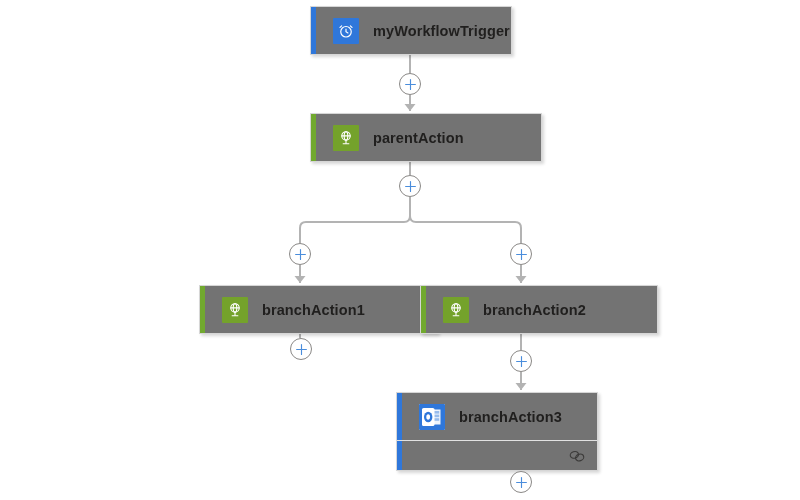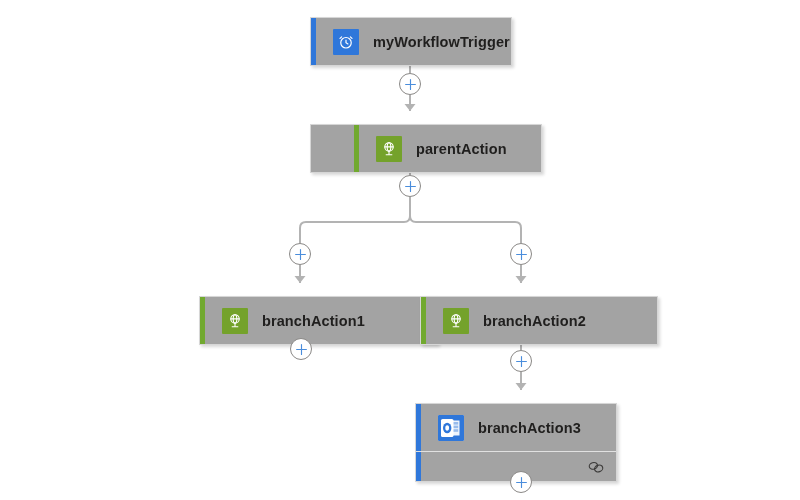--- a/index.html
+++ b/index.html
@@ -32,28 +32,27 @@
     width: 800px;
     height: 500px;
     z-index: 1;
     pointer-events: none;
   }
 
   
   .node {
     position: absolute;
     z-index: 2;
-    background: #a3a3a3;
+    background: #737373;
     border: 1px solid #d6d6d6;
     box-shadow: 2px 2px 3px rgba(0,0,0,0.16);
     box-sizing: border-box;
     display: flex;
     flex-direction: column;
     cursor: pointer;
-    margin-top: 11px;
   }
   .node-main {
     display: flex;
     align-items: center;
     height: 47px;
     box-sizing: border-box;
   }
   .accent {
     width: 5px;
     align-self: stretch;
@@ -157,21 +156,21 @@
                 <circle cx="12" cy="13" r="7"></circle>
                 <path d="M12 9.5 L12 13 L14.6 14.6"></path>
                 <path d="M6.2 5.1 L4.0 7.1"></path>
                 <path d="M17.8 5.1 L20.0 7.1"></path>
               </g>
             </svg>
           </div>
           <div class="node-title">myWorkflowTrigger</div>
         </div>
       </div>
-      <div class="node" style="left: 310px; top: 113px; width: 232px; padding-left: 43px;">
+      <div class="node" style="left: 310px; top: 113px; width: 232px;">
         <div class="node-main">
           <div class="accent green"></div>
           <div class="node-icon green">
             <svg width="18" height="18" viewBox="0 0 24 24">
               <g fill="none" stroke="#ffffff" stroke-width="1.5" stroke-linecap="round">
                 <circle cx="12" cy="9.2" r="5.6"></circle>
                 <ellipse cx="12" cy="9.2" rx="2.4" ry="5.6"></ellipse>
                 <path d="M6.5 9.2 H17.5"></path>
                 <path d="M12 14.8 V19"></path>
                 <path d="M8.2 19.6 H15.8"></path>
@@ -208,21 +207,21 @@
                 <ellipse cx="12" cy="9.2" rx="2.4" ry="5.6"></ellipse>
                 <path d="M6.5 9.2 H17.5"></path>
                 <path d="M12 14.8 V19"></path>
                 <path d="M8.2 19.6 H15.8"></path>
               </g>
             </svg>
           </div>
           <div class="node-title">branchAction2</div>
         </div>
       </div>
-      <div class="node" style="left: 415px; top: 392px; width: 202px;">
+      <div class="node" style="left: 396px; top: 392px; width: 202px;">
         <div class="node-main">
           <div class="accent blue"></div>
           <div class="node-icon outlook">
             <svg width="26" height="26" viewBox="0 0 26 26">
               <rect x="0" y="0" width="26" height="26" fill="#2f77da"></rect>
               <rect x="11.5" y="5.5" width="10" height="15" fill="#ffffff" opacity="0.92"></rect>
               <rect x="12.8" y="7" width="7.4" height="2.6" fill="#2f77da" opacity="0.45"></rect>
               <rect x="12.8" y="10.6" width="7.4" height="2.6" fill="#2f77da" opacity="0.45"></rect>
               <rect x="12.8" y="14.2" width="7.4" height="2.6" fill="#2f77da" opacity="0.45"></rect>
               <rect x="3" y="4" width="12.5" height="18" rx="1.6" fill="#ffffff"></rect>

